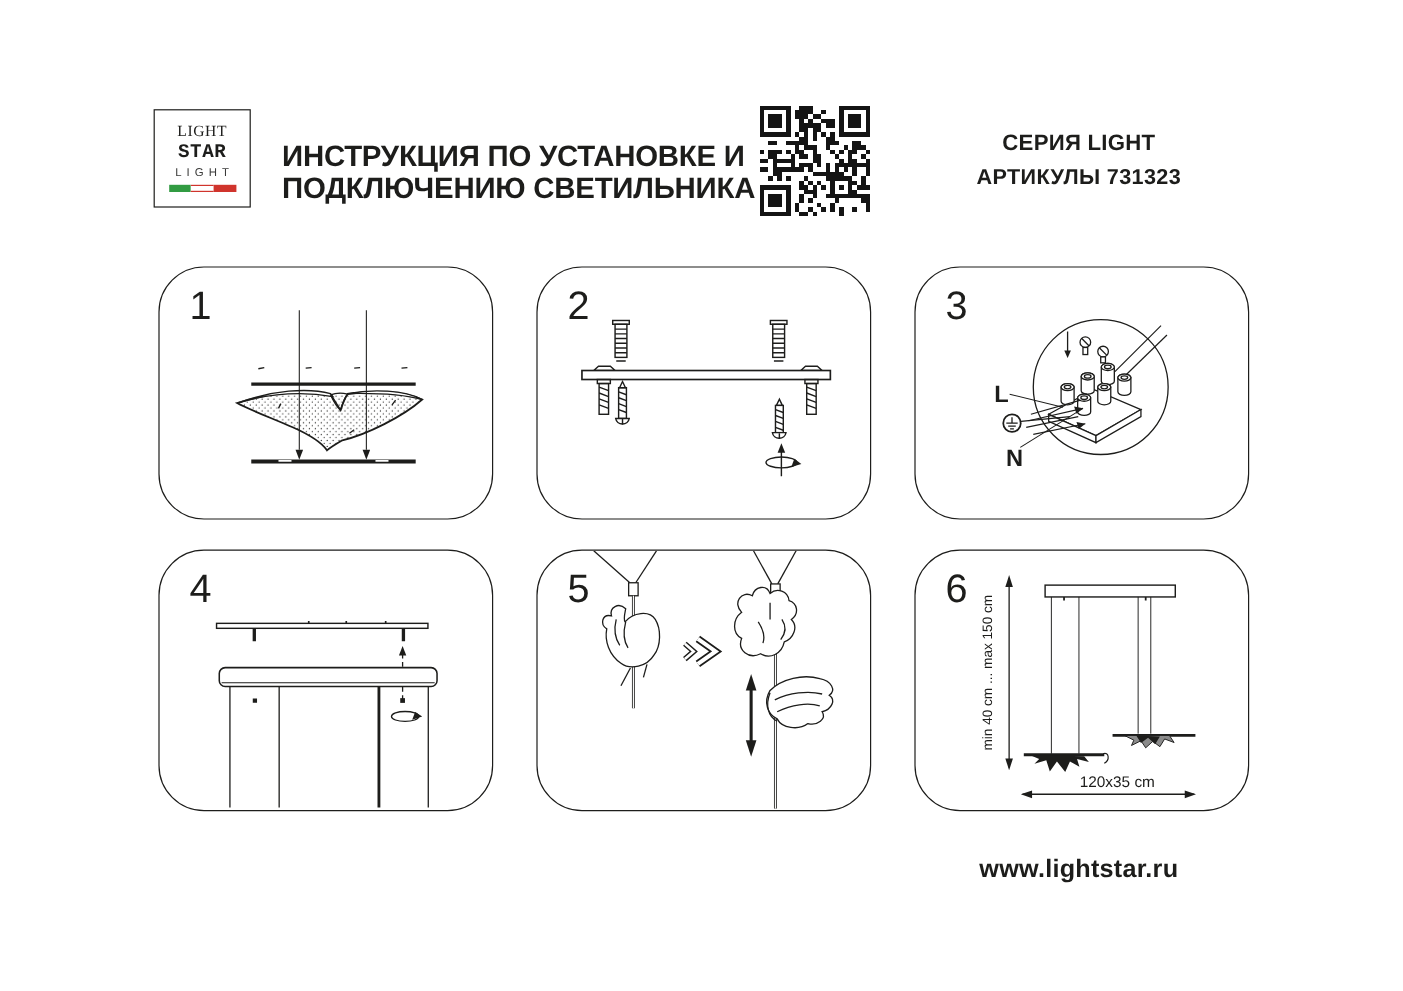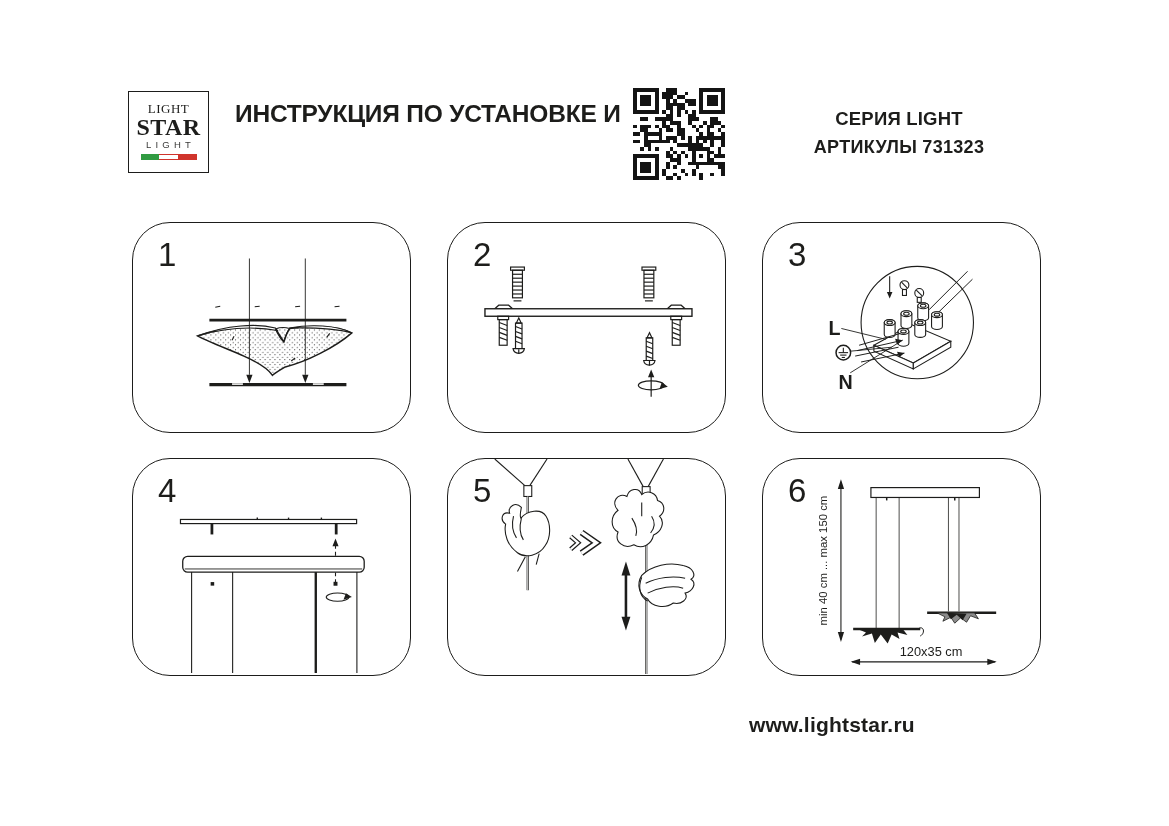--- a/index.html
+++ b/index.html
@@ -3,60 +3,61 @@
 <meta charset="utf-8">
 <style>
   html,body{margin:0;padding:0;background:#fff;}
   .page{position:relative;width:1169px;height:826px;background:#fff;overflow:hidden;
         font-family:"Liberation Sans",sans-serif;color:#1d1d1b;}
 
   
   .logo-box{position:absolute;left:128px;top:91px;width:81px;height:82px;
             border:1.6px solid #1d1d1b;box-sizing:border-box;text-align:center;background:#fff;}
   .logo-l1{font-family:"Liberation Serif",serif;font-weight:400;font-size:13px;line-height:18px;margin-top:8px;letter-spacing:.5px;}
-  .logo-l2{font-family:Liberation Serif, serif;font-weight:700;font-size:24px;line-height:19px;letter-spacing:.5px;}
+  .logo-l2{font-family:Liberation Mono, monospace;font-weight:700;font-size:16px;line-height:19px;letter-spacing:.5px;}
   .logo-l3{font-size:9.5px;letter-spacing:4.2px;margin-top:2px;color:#3a3a39;padding-left:4px;}
   .flag{width:56px;height:6px;margin:3.5px auto 0;display:flex;}
   .flag i{flex:1;display:block;}
-  .title{position:absolute;left:235px;top:101px;font-size:24.5px;font-weight:700;
+  .title{position:absolute;left:235px;top:118px;font-size:24.5px;font-weight:700;
          line-height:26.5px;letter-spacing:-0.2px;white-space:nowrap;}
   .qr{position:absolute;left:633px;top:88px;width:92px;height:92px;}
   .series-block{position:absolute;left:757px;top:108px;width:284px;text-align:center;}
   .series{font-size:18.5px;font-weight:700;letter-spacing:.2px;}
   .articles{font-size:18px;font-weight:700;margin-top:7px;letter-spacing:.3px;}
 
   
   .panel{position:absolute;width:279px;border:1.6px solid #1d1d1b;border-radius:38px;
          box-sizing:border-box;background:#fff;}
   .r1{top:222px;height:211px;} .r2{top:458px;height:218px;}
   .c1{left:132px;} .c2{left:447px;} .c3{left:762px;}
   .panel .num{position:absolute;left:25px;top:15px;font-size:33px;font-weight:400;line-height:1;}
   .panel svg{position:absolute;left:0;top:0;}
 
-  .footer-url{position:absolute;left:749px;top:713px;width:300px;text-align:left;
+  .footer-url{position:absolute;left:749px;top:713px;width:300px;text-align:center;
               font-size:21px;font-weight:700;letter-spacing:.2px;}
 </style>
 </head>
 <body>
 
 <div class="page">
 
   <div class="logo-box">
     <div class="logo-l1">LIGHT</div>
     <div class="logo-l2">STAR</div>
     <div class="logo-l3">LIGHT</div>
     <div class="flag">
       <i style="background:#319b42"></i>
         <i style="background:#fff;border-top:1px solid #d0342c;border-bottom:1px solid #d0342c"></i>
         <i style="background:#d0342c"></i>
     </div>
   </div>
 
   <div class="title">
     <div>ИНСТРУКЦИЯ ПО УСТАНОВКЕ И</div>
+    <div>ПОДКЛЮЧЕНИЮ СВЕТИЛЬНИКА</div>
   </div>
 
   <svg class="qr" viewBox="0 0 25 25" shape-rendering="crispEdges">
     <rect x="0" y="0" width="25" height="25" fill="#fff"></rect>
     <g id="qr-modules" fill="#141414">
         <rect x="0" y="0" width="7" height="7"></rect>
         <rect x="1" y="1" width="5" height="5" fill="#fff"></rect>
         <rect x="2" y="2" width="3" height="3"></rect>
         <rect x="18" y="0" width="7" height="7"></rect>
         <rect x="19" y="1" width="5" height="5" fill="#fff"></rect>

